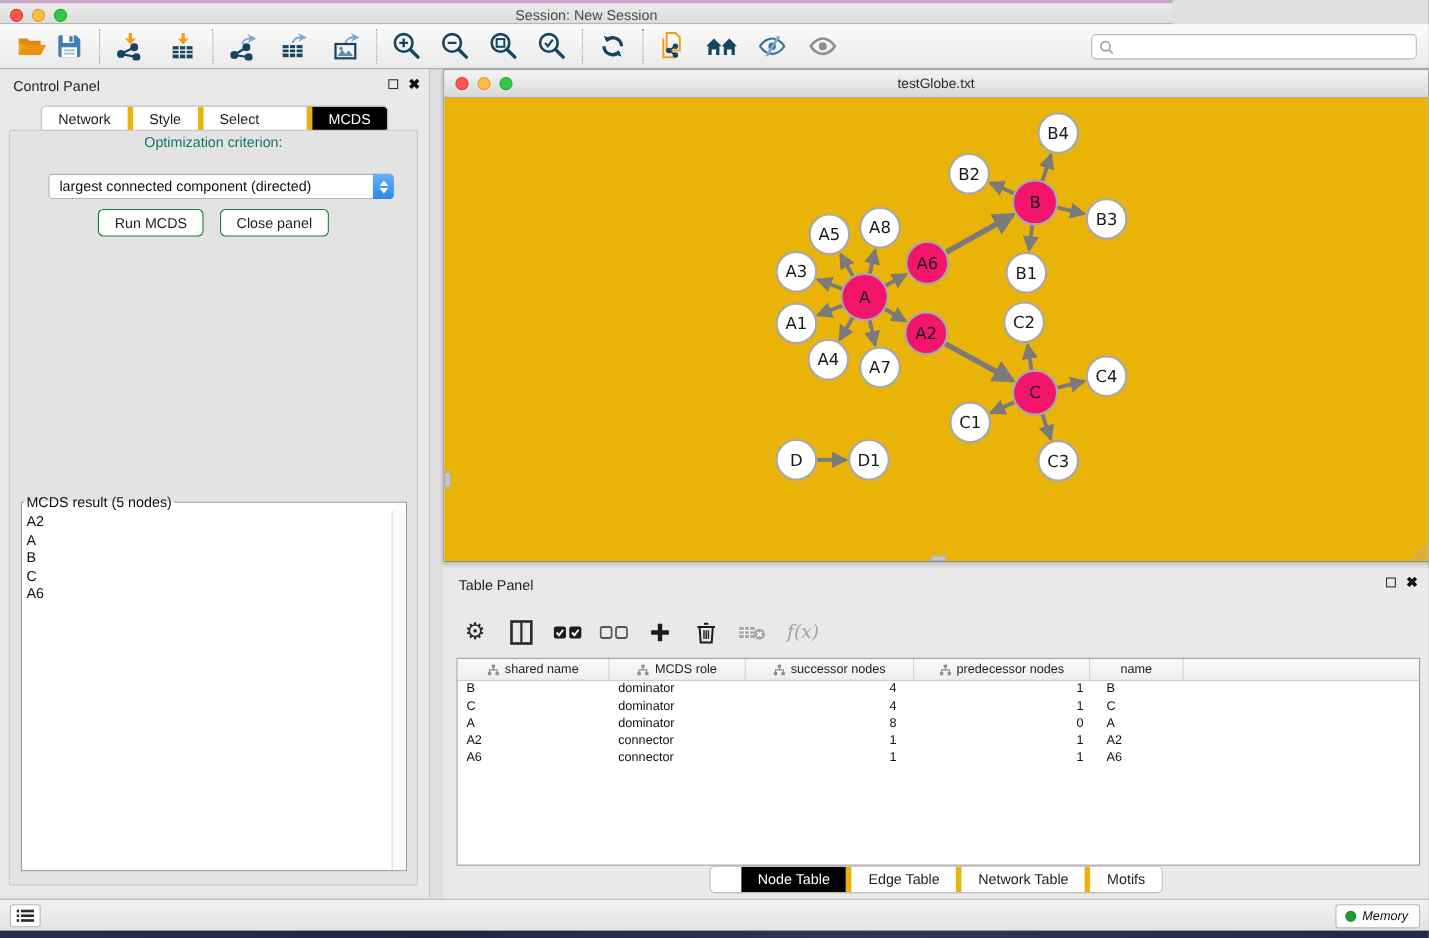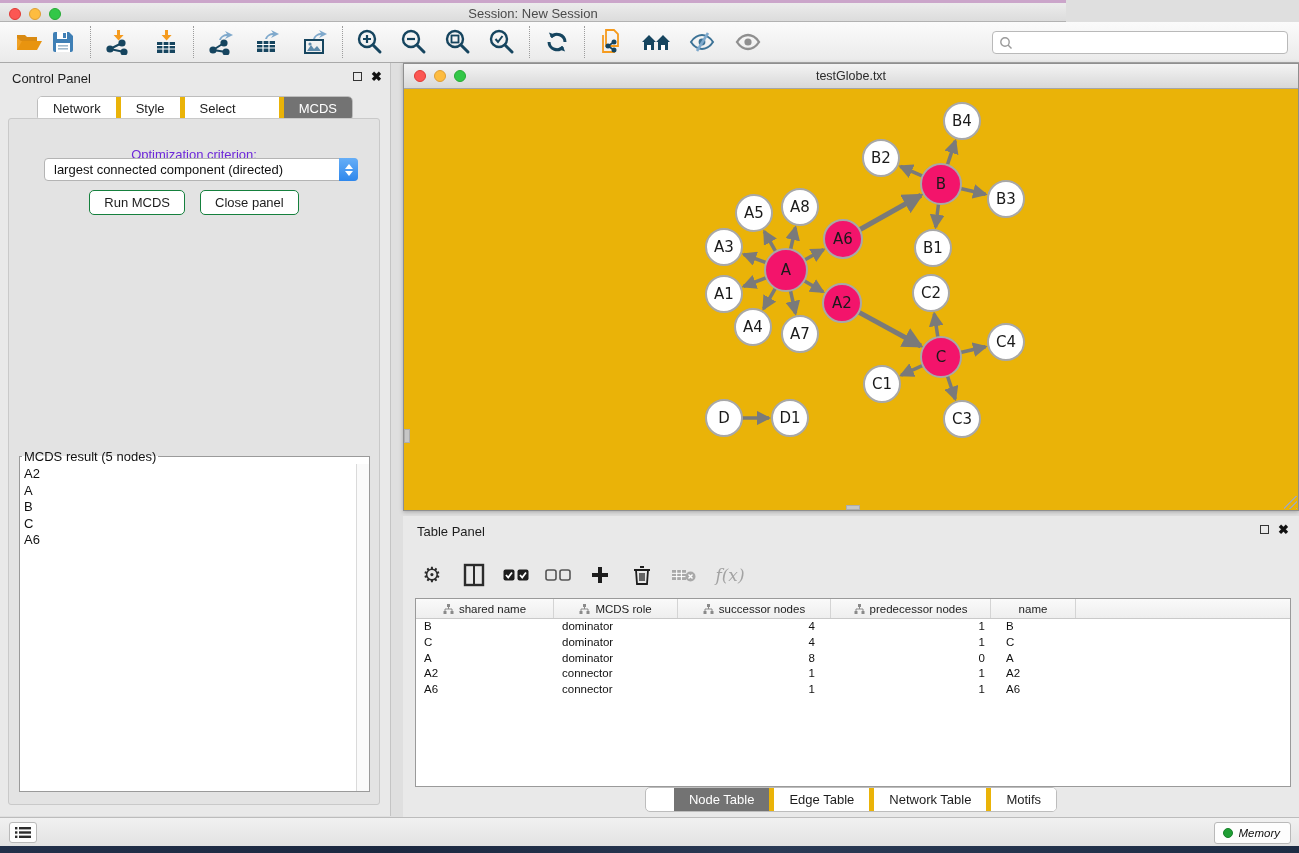--- a/index.html
+++ b/index.html
@@ -52,26 +52,26 @@
   .panel-head .panel-icons { position:absolute; right:8px; top:8px; display:flex; gap:9px; align-items:center; }
   .float-box { width:9px; height:9px; border:1.5px solid #333; display:inline-block; }
   .close-x { font-size:13px; font-weight:bold; color:#111; line-height:11px; }
   .cp-tabs { position:absolute; left:0; right:0; top:33px; display:flex; justify-content:center; }
   .seg-group { display:flex; border:1px solid #BDBDBD; border-radius:5px; overflow:hidden; background:#fff; }
   .seg-tab {
     padding:4px 15px; font-size:13px; color:#1d1d1d; background:#fff;
     border-left:5px solid #eab308; cursor:default; white-space:nowrap;
   }
   .seg-tab:first-child { border-left:none; }
-  .seg-tab.active { background:#737373; color:#fff;margin-left:28px; }
+  .seg-tab.active { background:#000000; color:#fff;margin-left:28px; }
   .cp-content {
     position:absolute; left:8px; right:10px; top:55px; bottom:11px;
     background:#E3E3E3; border:1px solid #C9C9C9; border-radius:3px;
   }
-  .opt-label { position:absolute; left:0; right:0; top:28px; text-align:center; font-size:13px; color:#6d28d9; }
+  .opt-label { position:absolute; left:0; right:0; top:3px; text-align:center; font-size:13px; color:#0f766e; }
   .dropdown {
     position:absolute; left:35px; top:39px; width:314px; height:23px;
     background:#fff; border:1px solid #B4B4B4; border-radius:4px;
     display:flex; align-items:center;
   }
   .dropdown .dd-text { flex:1; font-size:13px; color:#111; padding-left:9px; white-space:nowrap; overflow:hidden; }
   .dd-stepper {
     width:19px; height:23px; margin:-1px -1px -1px 0; border-radius:0 4px 4px 0;
     background:linear-gradient(#66AEF7,#2E87EC); display:flex; flex-direction:column;
     align-items:center; justify-content:center; gap:2px;

